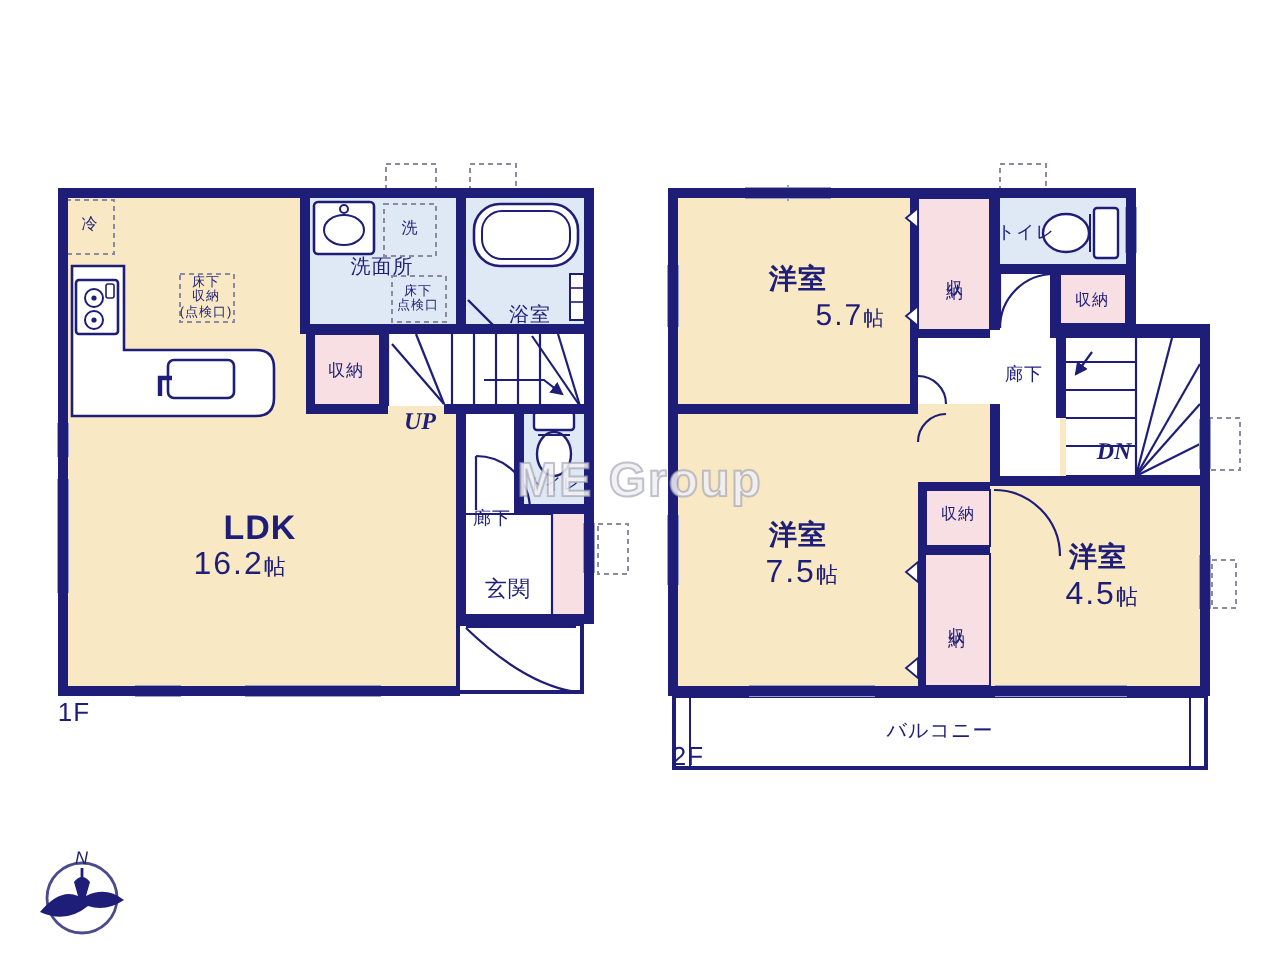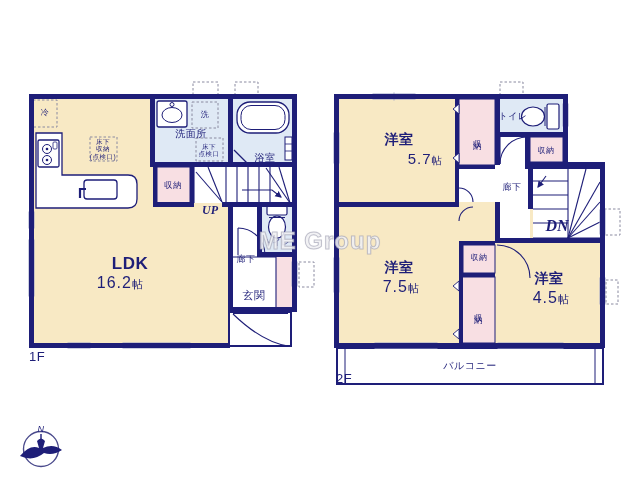--- a/index.html
+++ b/index.html
@@ -270,20 +270,20 @@
   <div class="lbl" style="left:549px;top:279px;font-size:14px;font-weight:600;">洋室</div>
   <div class="lbl" style="left:551px;top:298px;font-size:16px;">
     <span class="num">4.5</span><span class="unit">帖</span>
   </div>
   <div class="lbl" style="left:513px;top:116px;font-size:9px;">トイレ</div>
   <div class="lbl" style="left:512px;top:187px;font-size:9px;">廊下</div>
   <div class="lbl vert" style="left:477px;top:135px;font-size:8.5px;">収納</div>
   <div class="lbl" style="left:546px;top:151px;font-size:8px;">収納</div>
   <div class="lbl" style="left:479px;top:258px;font-size:8px;">収納</div>
   <div class="lbl vert" style="left:478px;top:309px;font-size:8.5px;">収納</div>
-  <div class="lbl serif-i" style="left:557px;top:226px;font-size:16px;">DN</div>
+  <div class="lbl serif-i" style="left:557px;top:226px;font-size:12px;">DN</div>
   <div class="lbl" style="left:470px;top:366px;font-size:10px;">バルコニー</div>
   <div class="lbl" style="left:344px;top:379px;font-size:13px;">2F</div>
 
   <div class="lbl" style="left:41px;top:429px;font-size:9px;font-style:italic;">N</div>
 
   <div class="wm" style="left:320px;top:241px;font-size:24px;">ME Group</div>
 </div>
 
 </body></html>

